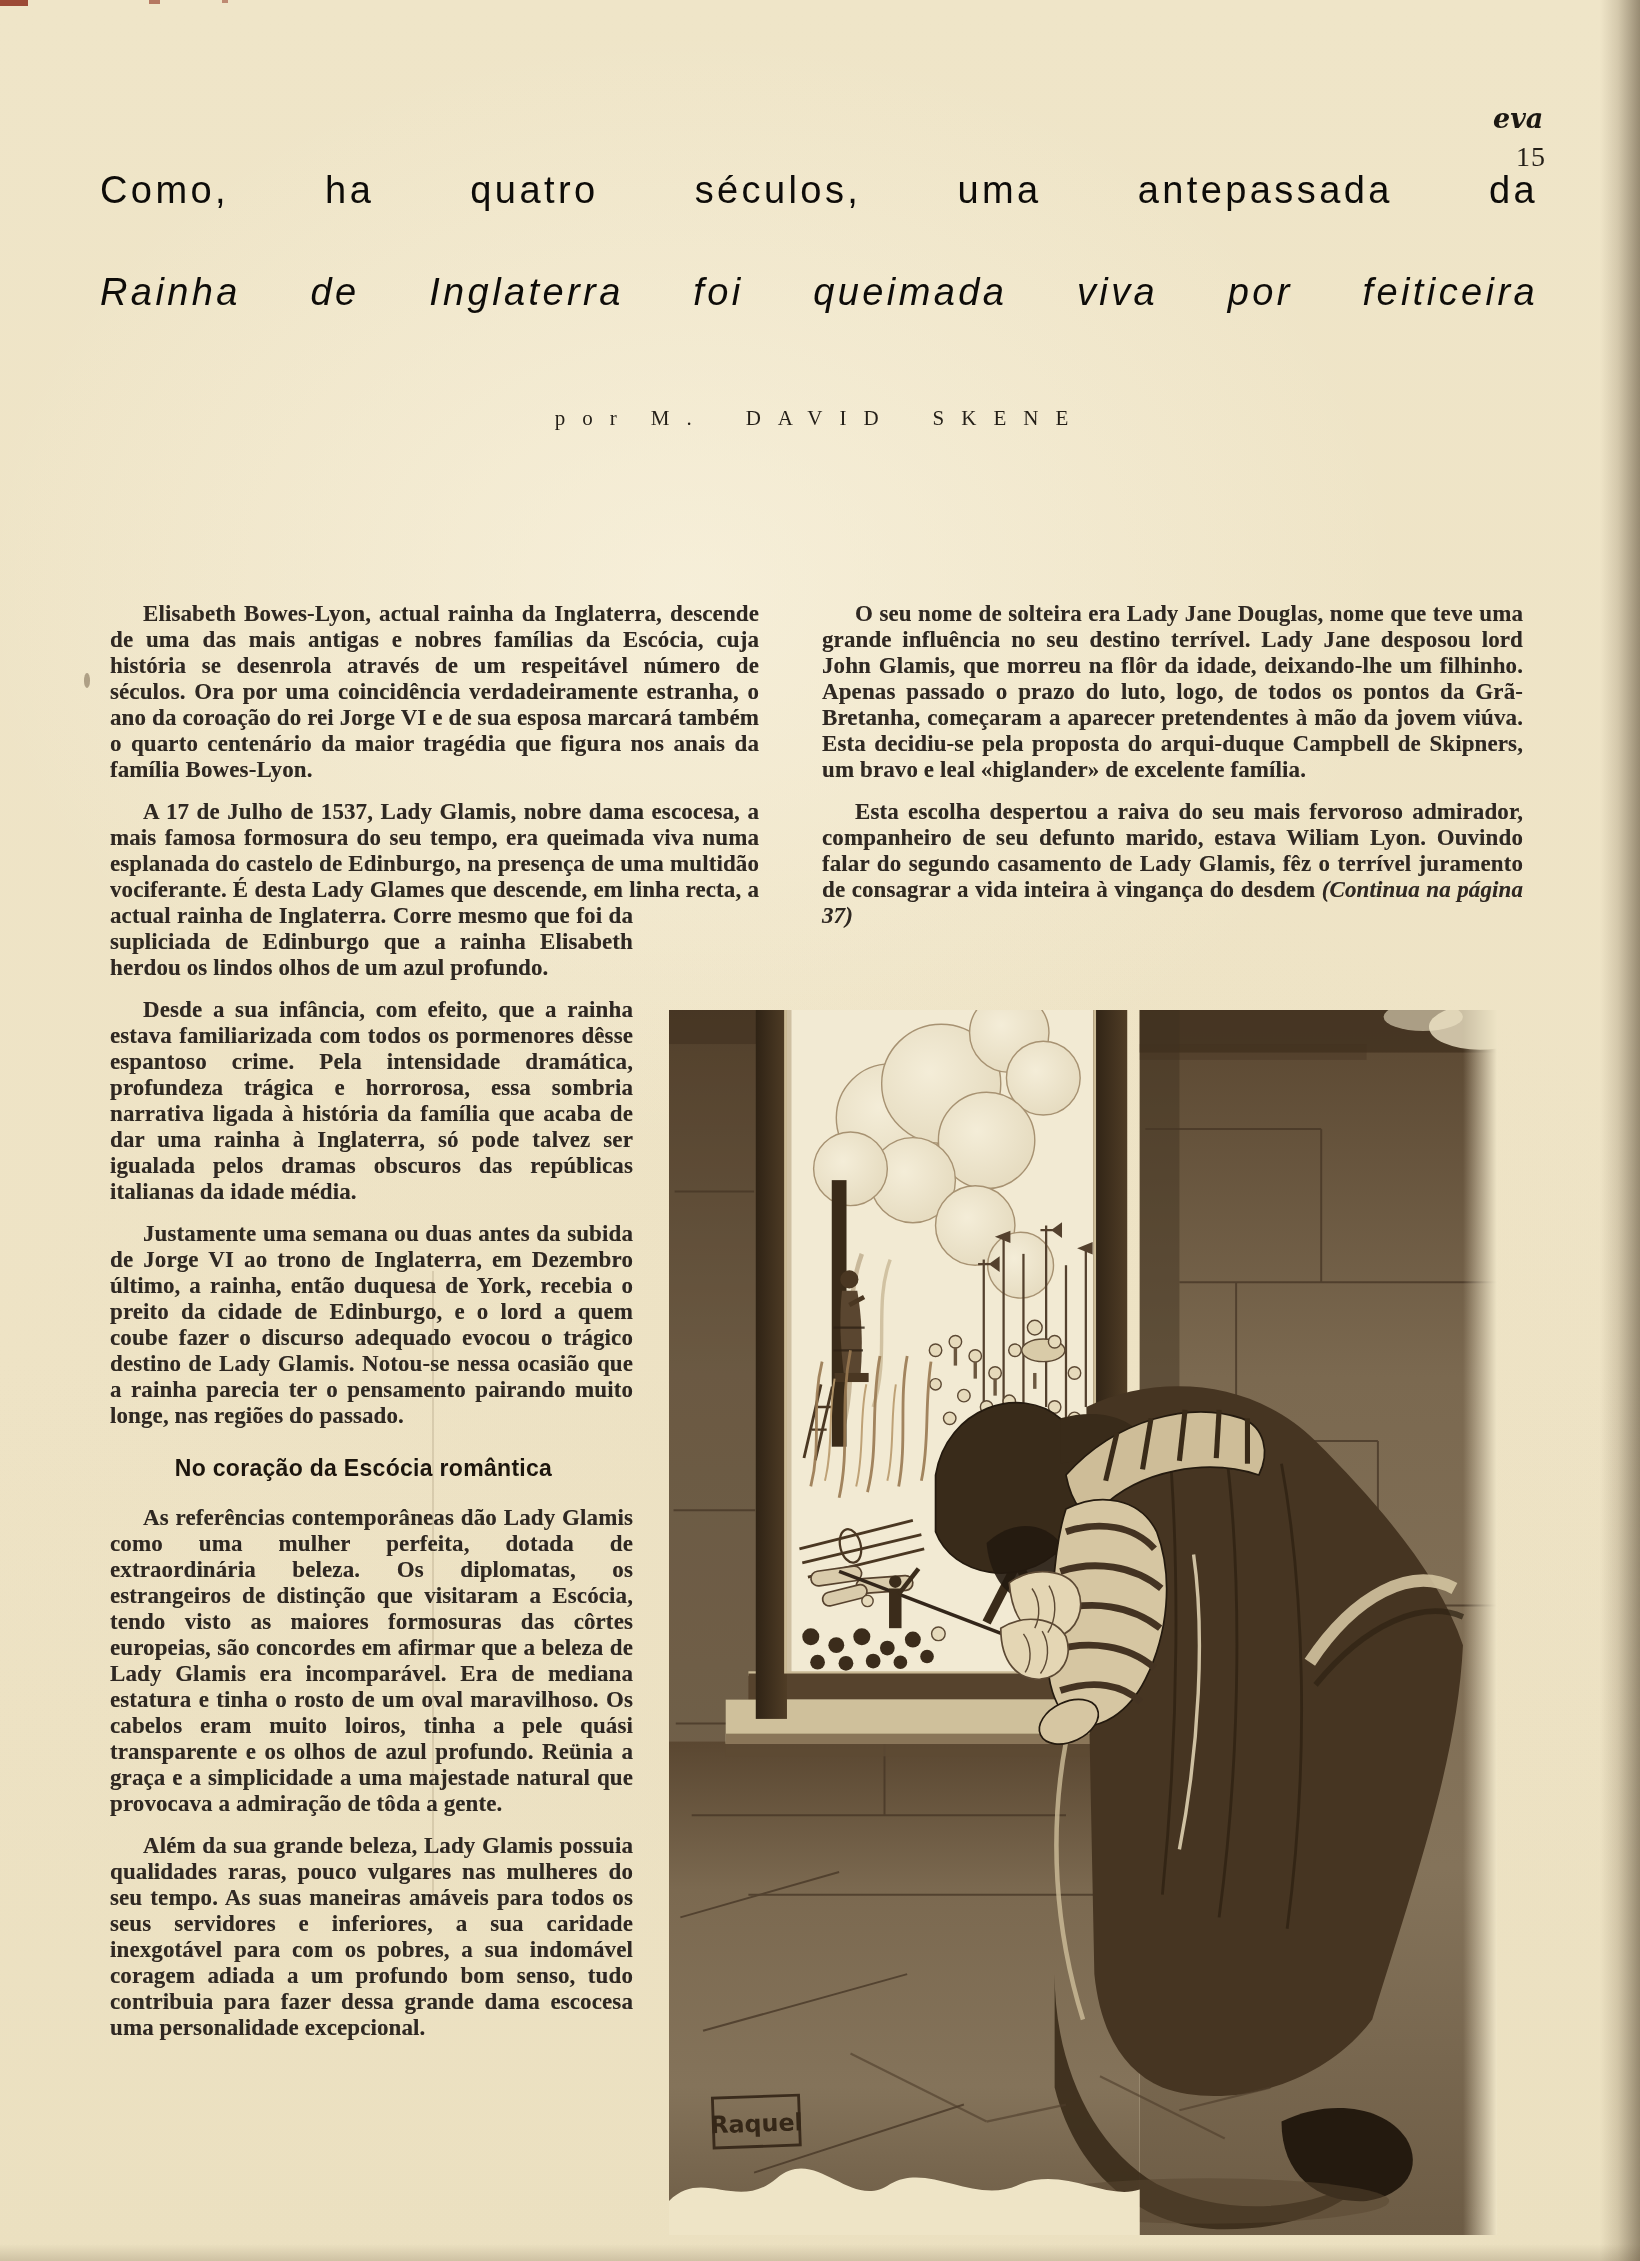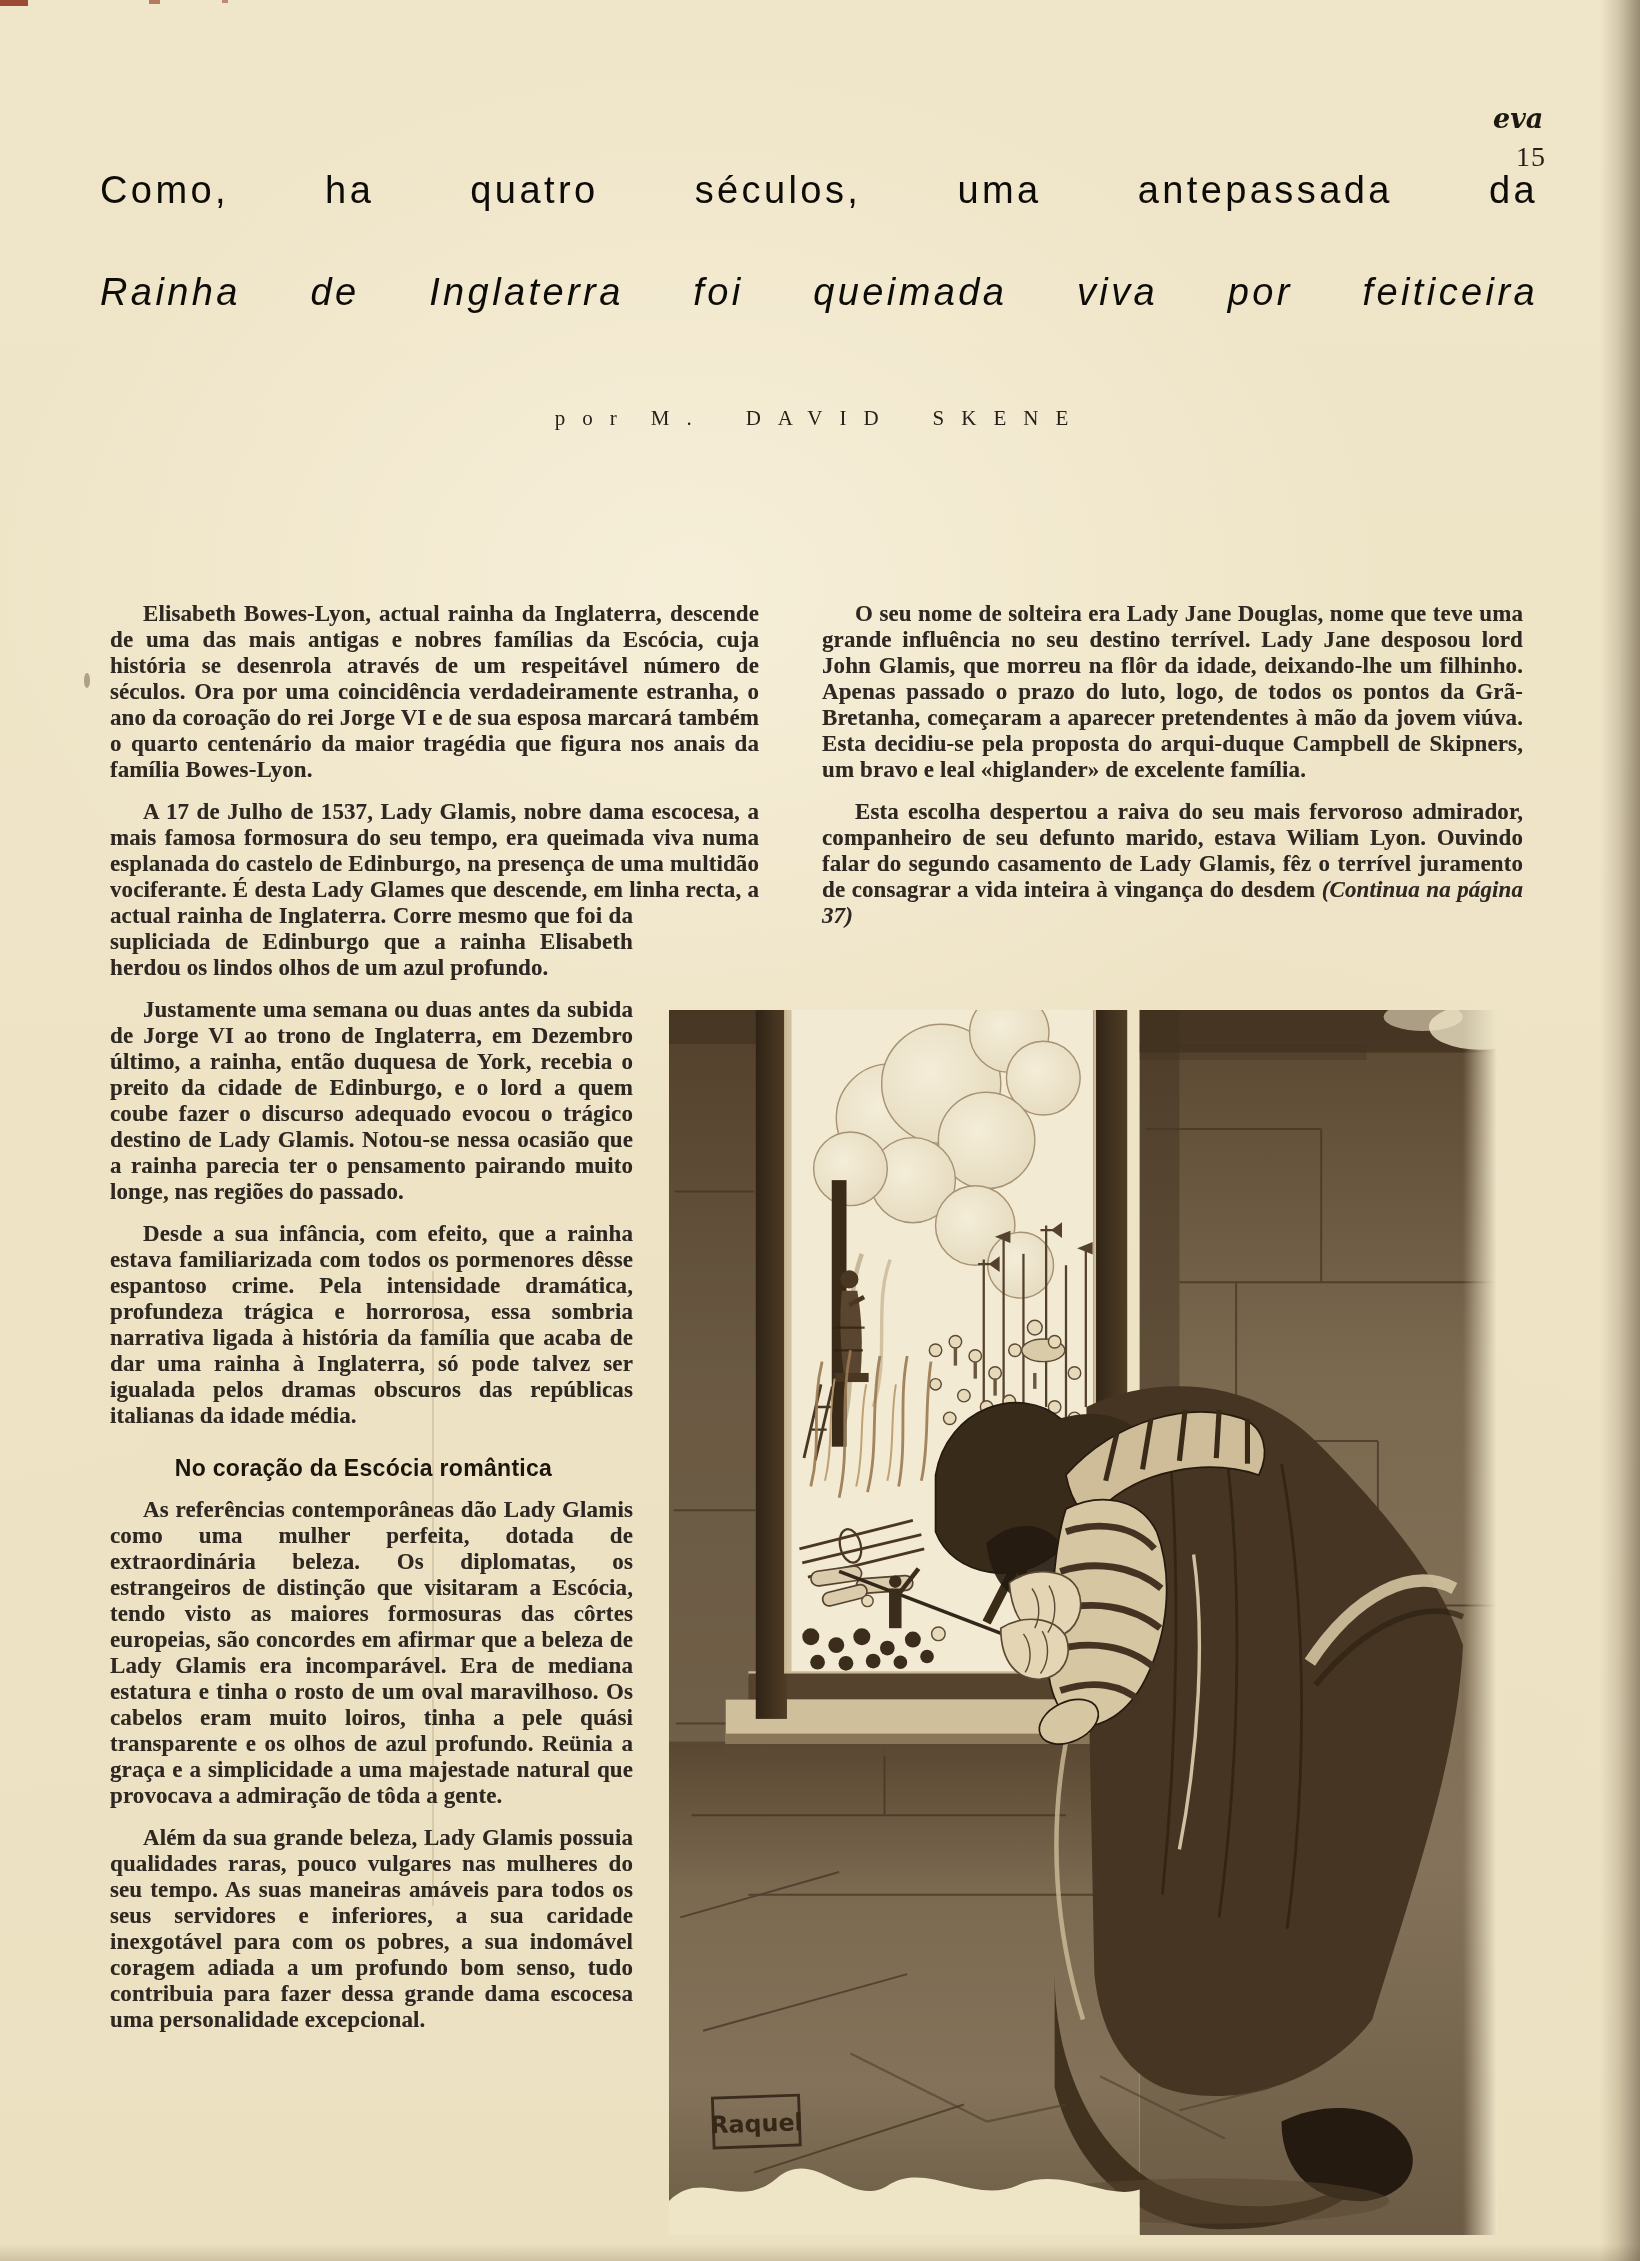--- a/index.html
+++ b/index.html
@@ -28,21 +28,21 @@
     font-size:21px;color:#241f18;letter-spacing:17px;word-spacing:14.7px;}
   .byline .author{margin-left:17px;}
 
   .col{position:absolute;font-size:23px;line-height:26px;letter-spacing:0.1px;text-align:justify;
     text-shadow:0 0 0.6px rgba(47,40,34,0.35);}
   .col-left{left:94px;top:585px;width:681px;height:1554px;}
   .col-right{left:806px;top:585px;width:733px;height:397px;}
   .bp{margin:16px;text-indent:33px;font-weight:bold;}
   .lc-spacer-a{float:right;width:0.6px;height:335px;}
   .lc-spacer-b{float:right;clear:right;width:142px;height:1220px;}
-  .subhead{margin:26px 0 16px 0;text-align:center;text-indent:0;
+  .subhead{margin:26px 0 24px 0;text-align:center;text-indent:0;
     font-family:"Liberation Sans",sans-serif;font-weight:bold;font-size:23px;
     letter-spacing:0.3px;color:#1c150d;text-shadow:none;}
   .cont-note{font-style:italic;}
 
   .illustration{position:absolute;left:669px;top:1010px;width:828px;height:1225px;}
   .illustration svg{display:block;width:100%;height:100%;}
 
   .edge-right{position:absolute;top:0;right:0;width:40px;height:100%;
     background:linear-gradient(to right, rgba(91,72,46,0) 0%, rgba(91,72,46,0.18) 45%, rgba(64,49,29,0.5) 100%);}
   .edge-bottom{position:absolute;left:0;bottom:0;width:100%;height:17px;
@@ -65,22 +65,22 @@
   <div class="title-line title-1">Como, ha quatro séculos, uma antepassada da</div>
   <div class="title-line title-2">Rainha de Inglaterra foi queimada viva por feiticeira</div>
 
   <div class="byline"><span>por</span><span class="author">M. DAVID SKENE</span></div>
 
   <div class="col col-left">
     <div class="lc-spacer-a"></div>
     <div class="lc-spacer-b"></div>
     <p class="bp">Elisabeth Bowes-Lyon, actual rainha da Inglaterra, descende de uma das mais antigas e nobres famílias da Escócia, cuja história se desenrola através de um respeitável número de séculos. Ora por uma coincidência verdadeiramente estranha, o ano da coroação do rei Jorge VI e de sua esposa marcará também o quarto centenário da maior tragédia que figura nos anais da família Bowes-Lyon.</p>
     <p class="bp">A 17 de Julho de 1537, Lady Glamis, nobre dama escocesa, a mais famosa formosura do seu tempo, era queimada viva numa esplanada do castelo de Edinburgo, na presença de uma multidão vociferante. É desta Lady Glames que descende, em linha recta, a actual rainha de Inglaterra. Corre mesmo que foi da supliciada de Edinburgo que a rainha Elisabeth herdou os lindos olhos de um azul profundo.</p>
+    <p class="bp">Desde a sua infância, com efeito, que a rainha estava familiarizada com todos os pormenores dêsse espantoso crime. Pela intensidade dramática, profundeza trágica e horrorosa, essa sombria narrativa ligada à história da família que acaba de dar uma rainha à Inglaterra, só pode talvez ser igualada pelos dramas obscuros das repúblicas italianas da idade média.</p>
     <p class="bp">Justamente uma semana ou duas antes da subida de Jorge VI ao trono de Inglaterra, em Dezembro último, a rainha, então duquesa de York, recebia o preito da cidade de Edinburgo, e o lord a quem coube fazer o discurso adequado evocou o trágico destino de Lady Glamis. Notou-se nessa ocasião que a rainha parecia ter o pensamento pairando muito longe, nas regiões do passado.</p>
-    <p class="bp">Desde a sua infância, com efeito, que a rainha estava familiarizada com todos os pormenores dêsse espantoso crime. Pela intensidade dramática, profundeza trágica e horrorosa, essa sombria narrativa ligada à história da família que acaba de dar uma rainha à Inglaterra, só pode talvez ser igualada pelos dramas obscuros das repúblicas italianas da idade média.</p>
     <h3 class="subhead">No coração da Escócia romântica</h3>
     <p class="bp">As referências contemporâneas dão Lady Glamis como uma mulher perfeita, dotada de extraordinária beleza. Os diplomatas, os estrangeiros de distinção que visitaram a Escócia, tendo visto as maiores formosuras das côrtes europeias, são concordes em afirmar que a beleza de Lady Glamis era incomparável. Era de mediana estatura e tinha o rosto de um oval maravilhoso. Os cabelos eram muito loiros, tinha a pele quási transparente e os olhos de azul profundo. Reünia a graça e a simplicidade a uma majestade natural que provocava a admiração de tôda a gente.</p>
     <p class="bp">Além da sua grande beleza, Lady Glamis possuia qualidades raras, pouco vulgares nas mulheres do seu tempo. As suas maneiras amáveis para todos os seus servidores e inferiores, a sua caridade inexgotável para com os pobres, a sua indomável coragem adiada a um profundo bom senso, tudo contribuia para fazer dessa grande dama escocesa uma personalidade excepcional.</p>
   </div>
 
   <div class="col col-right">
     <p class="bp">O seu nome de solteira era Lady Jane Douglas, nome que teve uma grande influência no seu destino terrível. Lady Jane desposou lord John Glamis, que morreu na flôr da idade, deixando-lhe um filhinho. Apenas passado o prazo do luto, logo, de todos os pontos da Grã-Bretanha, começaram a aparecer pretendentes à mão da jovem viúva. Esta decidiu-se pela proposta do arqui-duque Campbell de Skipners, um bravo e leal «higlander» de excelente família.</p>
     <p class="bp"><span>Esta escolha despertou a raiva do seu mais fervoroso admirador, companheiro de seu defunto marido, estava Wiliam Lyon. Ouvindo falar do segundo casamento de Lady Glamis, fêz o terrível juramento de consagrar a vida inteira à vingança do desdem</span> <span class="cont-note">(Continua na página 37)</span></p>
   </div>
 

